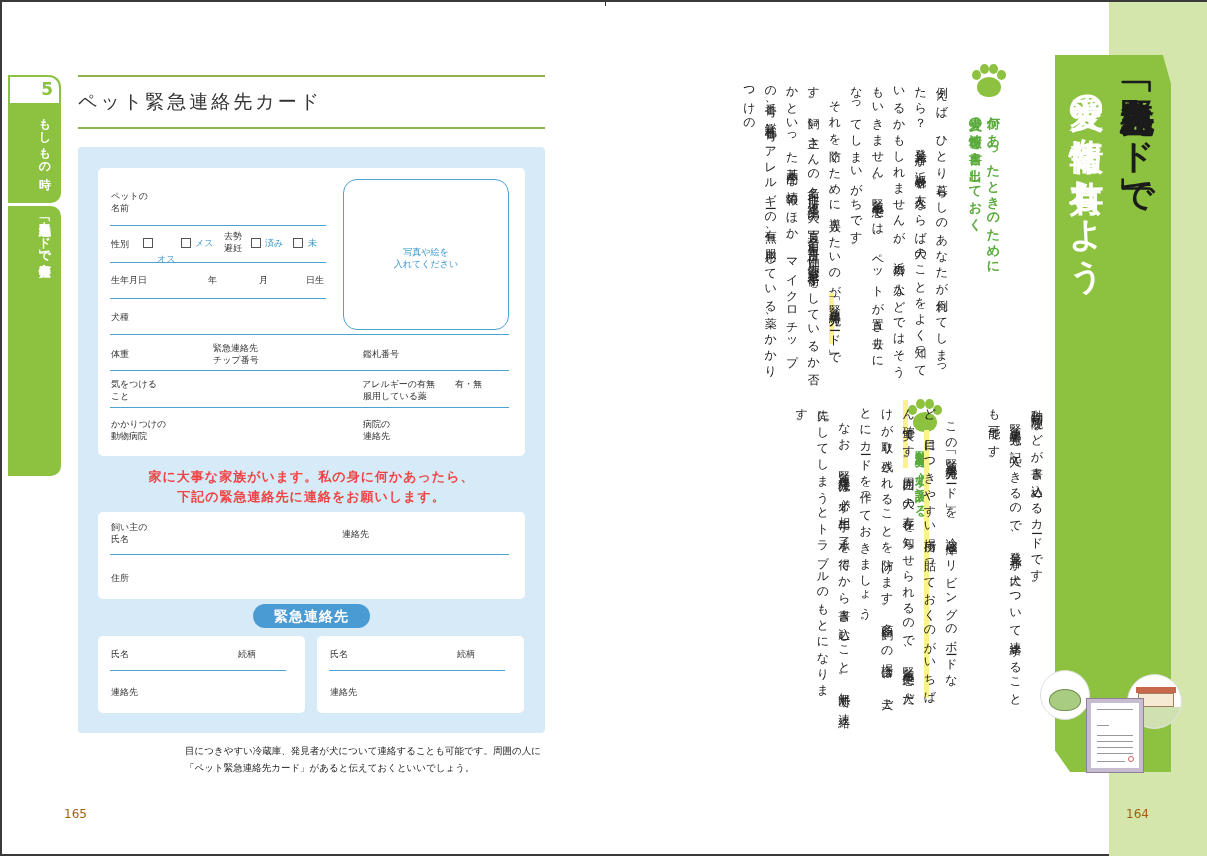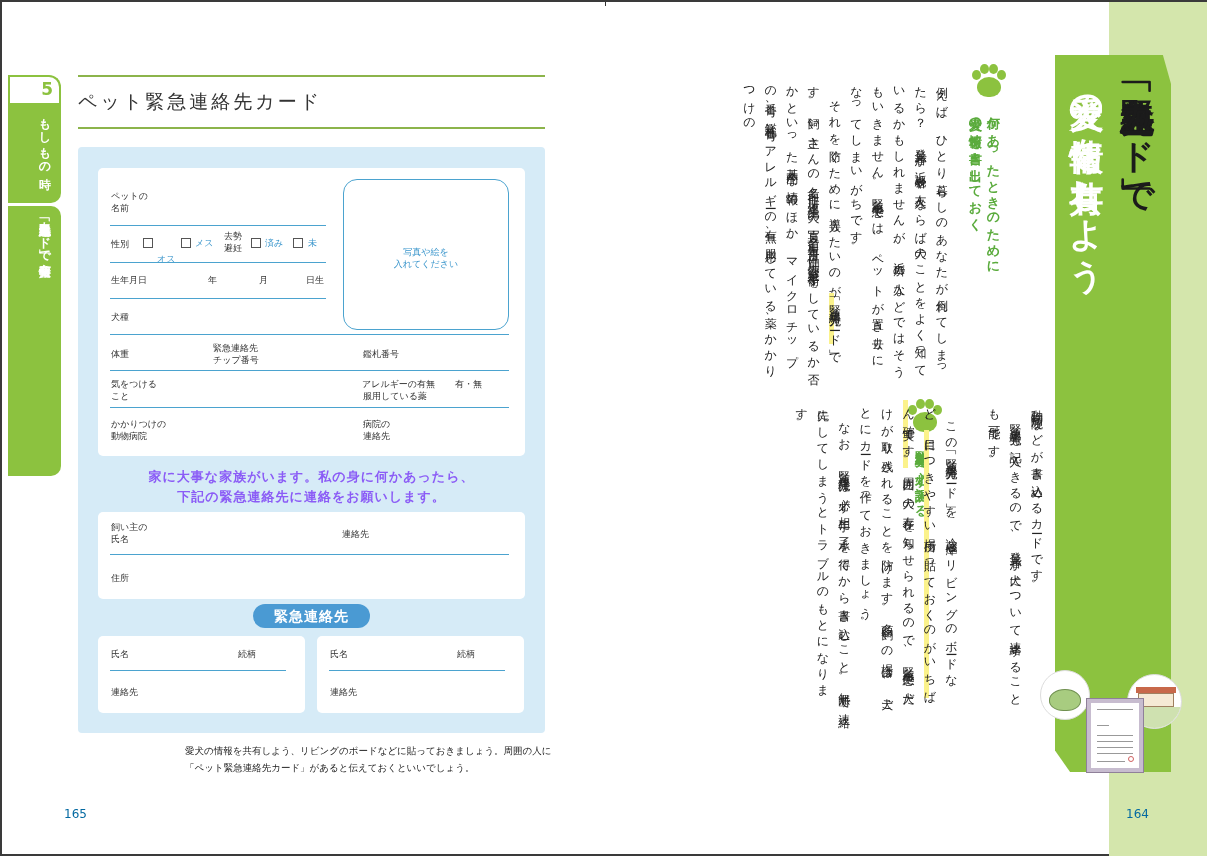--- a/index.html
+++ b/index.html
@@ -26,25 +26,25 @@
   .panel.p1 { left: 96px; top: 166px; width: 427px; height: 288px; }
   .panel.p2 { left: 96px; top: 510px; width: 427px; height: 87px; }
   .panel.p3 { left: 96px; top: 634px; width: 207px; height: 77px; }
   .panel.p4 { left: 315px; top: 634px; width: 207px; height: 77px; }
   .hline { position: absolute; height: 1px; background: #4ba3cf; }
   .lab { position: absolute; font-size: 9px; line-height: 12px; color: #333; white-space: nowrap; }
   .lab.blue { color: #3b96cc; }
   .chk { position: absolute; width: 10px; height: 10px; border: 1px solid #555; background: #fff; }
   .photo-box { position: absolute; left: 341px; top: 177px; width: 166px; height: 151px; border: 1px solid #4ba3cf; border-radius: 14px; background: #fff; }
   .photo-box .ph { position: absolute; left: 0; right: 0; top: 66px; text-align: center; font-size: 9px; line-height: 12px; color: #3b96cc; }
-  .notice { position: absolute; left: 96px; top: 465px; width: 427px; text-align: center; font-size: 13px; line-height: 20px; font-weight: bold; color: #8b5cf6; letter-spacing: 1px; }
+  .notice { position: absolute; left: 96px; top: 465px; width: 427px; text-align: center; font-size: 13px; line-height: 20px; font-weight: bold; color: #ef4444; letter-spacing: 1px; }
   .em-pill { position: absolute; left: 251px; top: 602px; width: 117px; height: 24px; background: #4a9ad3; border-radius: 12px; color: #fff; font-weight: bold; font-size: 14px; text-align: center; line-height: 24px; letter-spacing: 1px; }
   .em-pill::after { content: ""; position: absolute; left: 52px; bottom: -8px; border-left: 6px solid transparent; border-right: 6px solid transparent; border-top: 8px solid #d6ebf7; }
   .caption { position: absolute; left: 183px; top: 740px; width: 370px; font-size: 9.5px; line-height: 17px; color: #222; }
-  .pageno { position: absolute; font-size: 12px; color: #0369a1; }
+  .pageno { position: absolute; font-size: 12px; color: #a16207; }
 
   
   .light-band { position: absolute; left: 1107px; top: 0; width: 98px; height: 854px; background: #d4e6ac; }
   .green-banner { position: absolute; left: 1053px; top: 53px; width: 116px; height: 717px; background: #8cc23f; clip-path: polygon(0 0, 93% 0, 100% 4%, 100% 100%, 13% 100%, 0 97%); }
   .banner-dark { position: absolute; left: 1116px; top: 68px; font-size: 34px; font-weight: bold; color: #1b1b1b; line-height: 40px; letter-spacing: 1px; }
   .banner-white { position: absolute; left: 1065px; top: 68px; font-size: 34px; font-weight: bold; color: #fff; line-height: 40px; letter-spacing: 1px; }
 
   .body-col { position: absolute; top: 76px; height: 600px; font-size: 12px; line-height: 21.4px; color: #222; writing-mode: vertical-rl; letter-spacing: 2.4px; }
   .mark { background: linear-gradient(to left, transparent 55%, #fbf28b 55%, #fbf28b 90%, transparent 90%); }
 
@@ -161,21 +161,21 @@
   <div class="hline" style="left:108px;top:668px;width:176px"></div>
   <span class="lab" style="left:109px;top:684px">連絡先</span>
 
   <div class="panel p4"></div>
   <span class="lab" style="left:328px;top:646px">氏名</span>
   <span class="lab" style="left:455px;top:646px">続柄</span>
   <div class="hline" style="left:327px;top:668px;width:176px"></div>
   <span class="lab" style="left:328px;top:684px">連絡先</span>
 
   <div class="caption">
-    <div>愛犬の情報を共有しよう、リビングのボードなどに貼っておきましょう。周囲の人に</div>
+    <div>目につきやすい冷蔵庫、発見者が犬について連絡することも可能です。周囲の人に</div>
     <div>「ペット緊急連絡先カード」があると伝えておくといいでしょう。</div>
   </div>
 
   <span class="pageno" style="left:62px;top:805px">165</span>
 
   <div class="light-band"></div>
   <div class="green-banner"></div>
   <div class="banner-dark vtext">「緊急連絡先カード」で</div>
   <div class="banner-white vtext">愛犬の情報を共有しよう</div>
 

